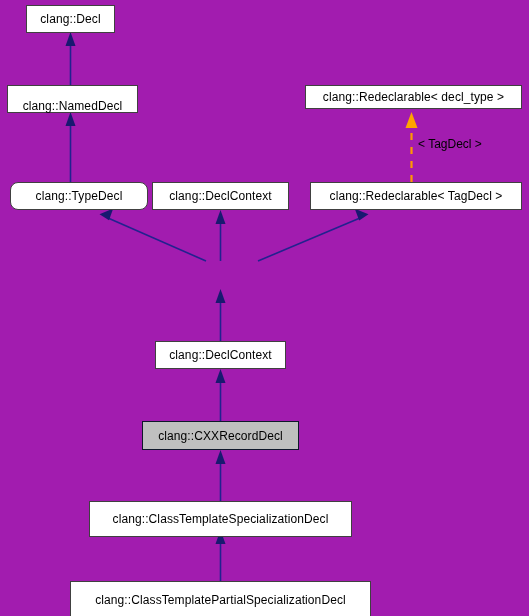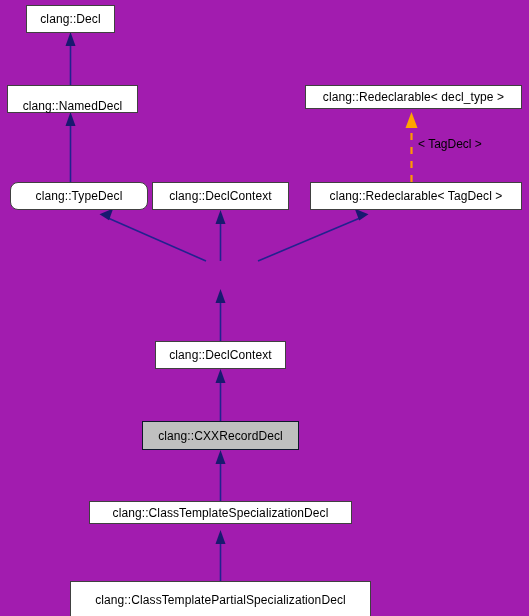--- a/index.html
+++ b/index.html
@@ -134,21 +134,21 @@
 
 
   <div class="node" style="left:155px; top:341px; width:131px; height:28px;">
     <span>clang::DeclContext</span>
   </div>
 
   <div class="node highlight" style="left:142px; top:421px; width:157px; height:29px;">
     <span>clang::CXXRecordDecl</span>
   </div>
 
-  <div class="node" style="left:89px; top:501px; width:263px; height:23px;">
+  <div class="node" style="left:89px; top:501px; width:263px; height:36px;">
     <span>clang::ClassTemplateSpecializationDecl</span>
   </div>
 
   <div class="node" style="left:70px; top:581px; width:301px; height:38px;">
     <span>clang::ClassTemplatePartialSpecializationDecl</span>
   </div>
 
   <div class="edge-label" style="left:418px; top:138px;">&lt; TagDecl &gt;</div>
 
 </div>

